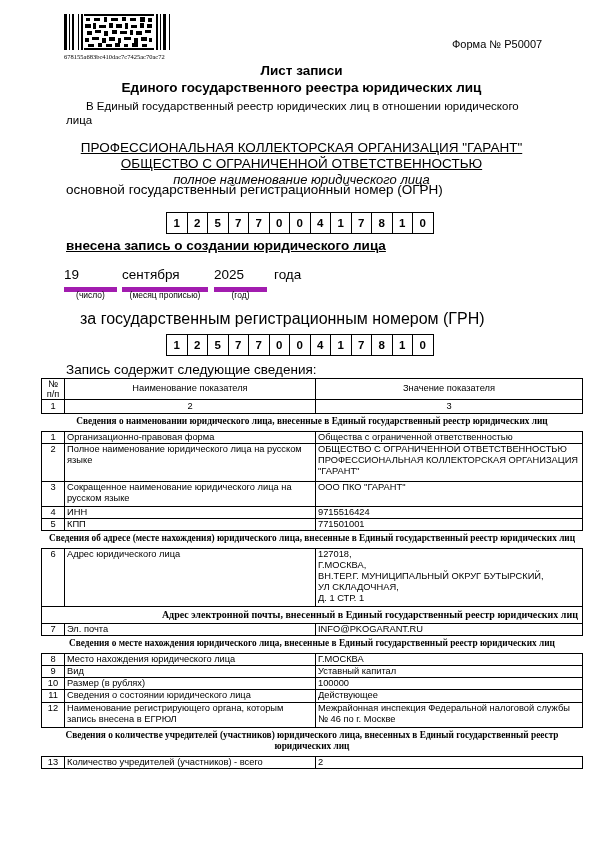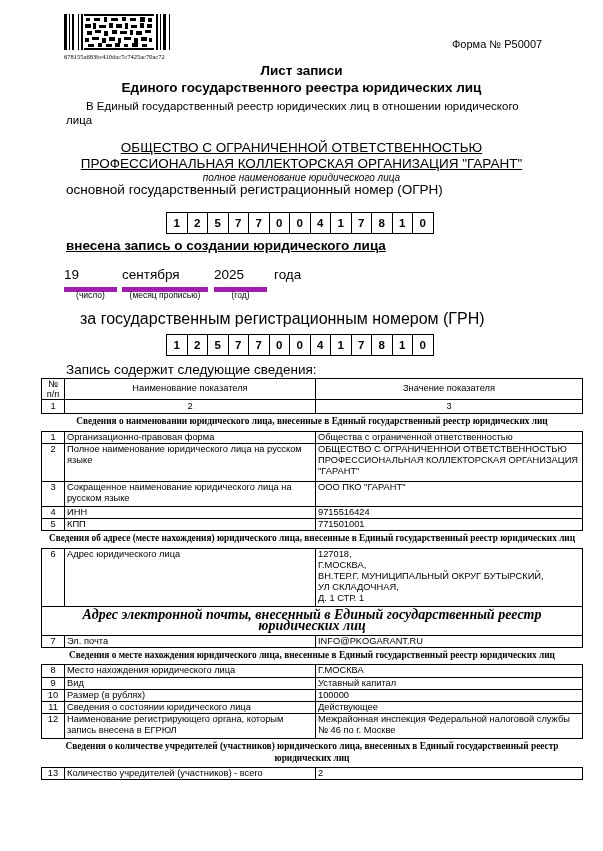--- a/index.html
+++ b/index.html
@@ -7,21 +7,21 @@
          font-family: "Liberation Sans", sans-serif; }
   .abs { position: absolute; }
   .barcode { left: 64px; top: 14px; width: 108px; height: 36px; }
   .barcode-id { left: 64px; top: 53px; font-family: "Liberation Serif", serif; font-size: 6.5px; letter-spacing: 0; }
   .form-no { left: 452px; top: 38px; font-size: 11px; }
   .title { left: 0; width: 603px; text-align: center; font-weight: bold; font-size: 13.5px; }
   .t1 { top: 63px; }
   .t2 { top: 80px; }
   .intro { left: 66px; top: 99px; width: 470px; font-size: 11.5px; line-height: 14px; text-indent: 20px; }
   .orgname { left: 0; width: 603px; top: 140px; text-align: center; font-size: 13.5px; line-height: 15.5px; text-decoration: underline; }
-  .orgname-cap { left: 0; width: 603px; top: 172px; text-align: center; font-size: 10px; font-style: italic; }
+  .orgname-cap { left: 0; width: 603px; top: 172px; text-align: center; font-size: 13px; font-style: italic; }
   .ogrn-label { left: 66px; top: 182px; font-size: 13.5px; }
   .boxes { display: flex; }
   .boxes .cell { width: 19.5px; height: 20px; border: 1px solid #000; margin-left: -1px; box-sizing: content-box;
                  font-size: 11.5px; font-weight: bold; text-align: center; line-height: 20px; }
   .ogrn-boxes { left: 167px; top: 212px; }
   .entry-type { left: 66px; top: 238px; font-size: 13.5px; font-weight: bold; text-decoration: underline; }
   .date-field { text-align: left; font-size: 13.5px; border-bottom: 5px solid #a21caf; height: 22px; line-height: 20px; }
   .date-cap { text-align: center; font-size: 8.5px; }
   .d-day { left: 64px; top: 265px; width: 53px; }
   .d-month { left: 122px; top: 265px; width: 86px; }
@@ -34,22 +34,22 @@
   .grn-boxes { left: 167px; top: 334px; }
   .contains { left: 66px; top: 362px; font-size: 13.5px; }
   .table-wrap { left: 41px; top: 378px; width: 541px; }
   table { border-collapse: collapse; width: 541px; table-layout: fixed; font-size: 9.3px; }
   td { border: 1px solid #000; padding: 0 2px; vertical-align: top; line-height: 11.2px; }
   td.num { text-align: center; }
   col.c1 { width: 23px; } col.c2 { width: 251px; } col.c3 { width: 267px; }
   tr.head td { text-align: center; vertical-align: middle; }
   tr.sec td { border-left: none; border-right: none; text-align: center; font-family: "Liberation Serif", serif;
               font-weight: bold; font-size: 9.3px; line-height: 11.5px; padding: 2px 6px 3px; vertical-align: middle; }
-  tr.sec-in td { text-align: center; font-family: "Liberation Serif", serif; font-weight: bold; font-style: italic;
-                 font-size: 14px; line-height: 11.5px; padding: 2px 4px 3px; }
+  tr.sec-in td { text-align: right; font-family: "Liberation Serif", serif; font-weight: bold; 
+                 font-size: 10px; line-height: 11.5px; padding: 2px 4px 3px; }
 </style>
 </head>
 <body>
 
 <svg class="abs barcode" viewBox="0 0 108 36" preserveAspectRatio="none">
   <rect x="0" y="0" width="3" height="36" fill="#000"></rect>
   <rect x="5" y="0" width="1" height="36" fill="#000"></rect>
   <rect x="8" y="0" width="2" height="36" fill="#000"></rect>
   <rect x="14" y="0" width="1" height="36" fill="#000"></rect>
   <rect x="17" y="0" width="2" height="36" fill="#000"></rect>
@@ -105,22 +105,22 @@
 </svg>
 <div class="abs barcode-id">678155a683bc410dac7c7425ac70ac72</div>
 <div class="abs form-no">Форма № Р50007</div>
 
 <div class="abs title t1">Лист записи</div>
 <div class="abs title t2">Единого государственного реестра юридических лиц</div>
 
 <div class="abs intro">В Единый государственный реестр юридических лиц в отношении юридического лица</div>
 
 <div class="abs orgname">
+  <div>ПРОФЕССИОНАЛЬНАЯ КОЛЛЕКТОРСКАЯ ОРГАНИЗАЦИЯ "ГАРАНТ"</div>
   <div>ОБЩЕСТВО С ОГРАНИЧЕННОЙ ОТВЕТСТВЕННОСТЬЮ</div>
-  <div>ПРОФЕССИОНАЛЬНАЯ КОЛЛЕКТОРСКАЯ ОРГАНИЗАЦИЯ "ГАРАНТ"</div>
 </div>
 <div class="abs orgname-cap">полное наименование юридического лица</div>
 
 <div class="abs ogrn-label">основной государственный регистрационный номер (ОГРН)</div>
 <div class="abs boxes ogrn-boxes">
   <div class="cell">1</div>
   <div class="cell">2</div>
   <div class="cell">5</div>
   <div class="cell">7</div>
   <div class="cell">7</div>

